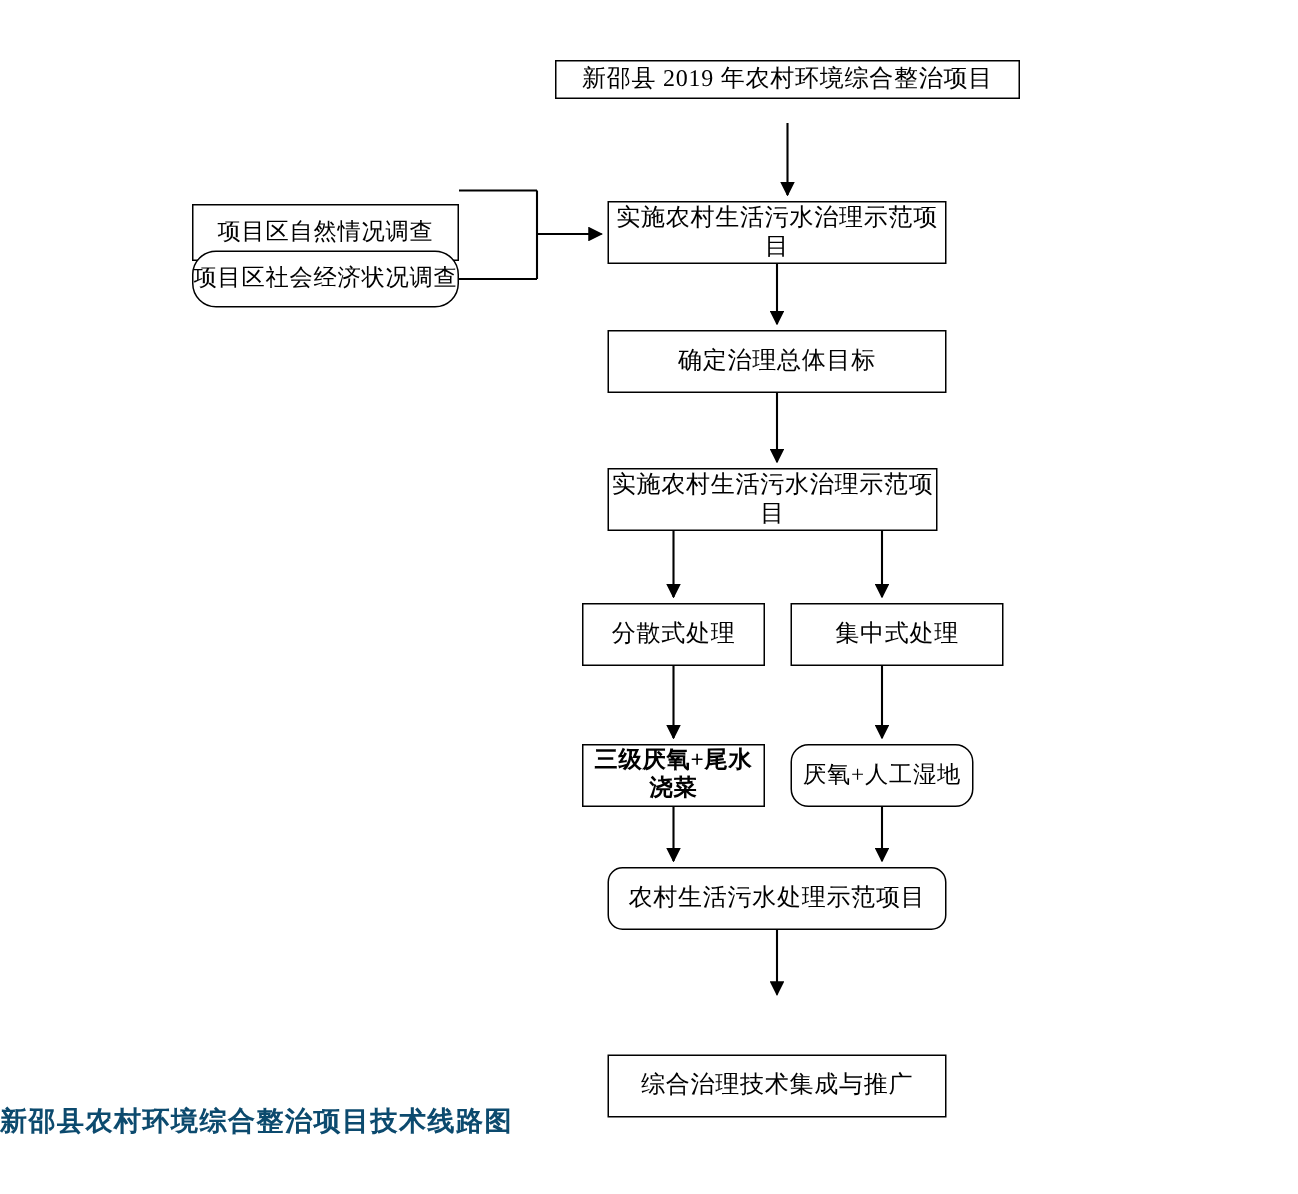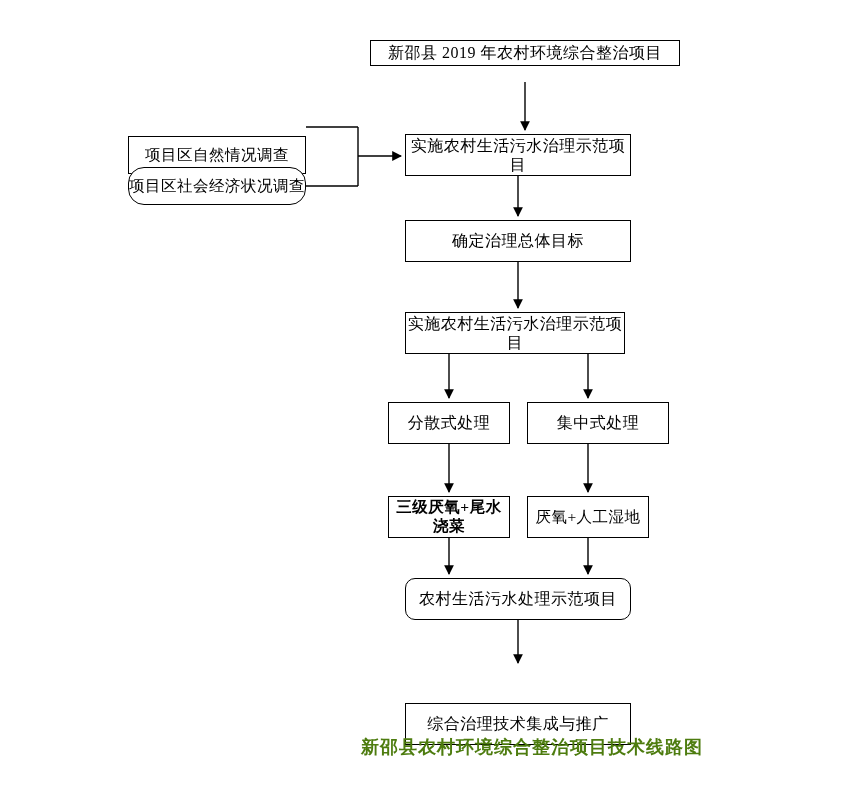--- a/index.html
+++ b/index.html
@@ -39,24 +39,24 @@
     top: 0;
     width: 865px;
     height: 796px;
     z-index: 1;
   }
   .caption {
     position: absolute;
     left: 0;
     top: 735px;
     width: 703px;
-    text-align: right;
+    text-align: left;
     font-size: 18px;
     font-weight: bold;
-    color: #4d7c0f;
+    color: #0c4a6e;
     letter-spacing: 1px;
     font-family: "Liberation Serif", "DejaVu Serif", serif;
     z-index: 3;
   }
 </style>
 </head>
 <body>
 
 <div id="page">
 
@@ -119,21 +119,21 @@
   </div>
 
   <div class="node" style="left:527px; top:402px; width:142px; height:42px;">
     <span>集中式处理</span>
   </div>
 
   <div class="node small" style="left:388px; top:496px; width:122px; height:42px;font-weight:bold;">
     <span>三级厌氧+尾水浇菜</span>
   </div>
 
-  <div class="node small" style="left:527px; top:496px; width:122px; height:42px;">
+  <div class="node small" style="left:527px; top:496px; width:122px; height:42px;border-radius:12px;">
     <span>厌氧+人工湿地</span>
   </div>
 
   <div class="node" style="left:405px; top:578px; width:226px; height:42px;border-radius:10px;">
     <span>农村生活污水处理示范项目</span>
   </div>
 
   <div class="node" style="left:405px; top:667px; width:226px; height:42px;margin-top:36px;">
     <span>综合治理技术集成与推广</span>
   </div>

